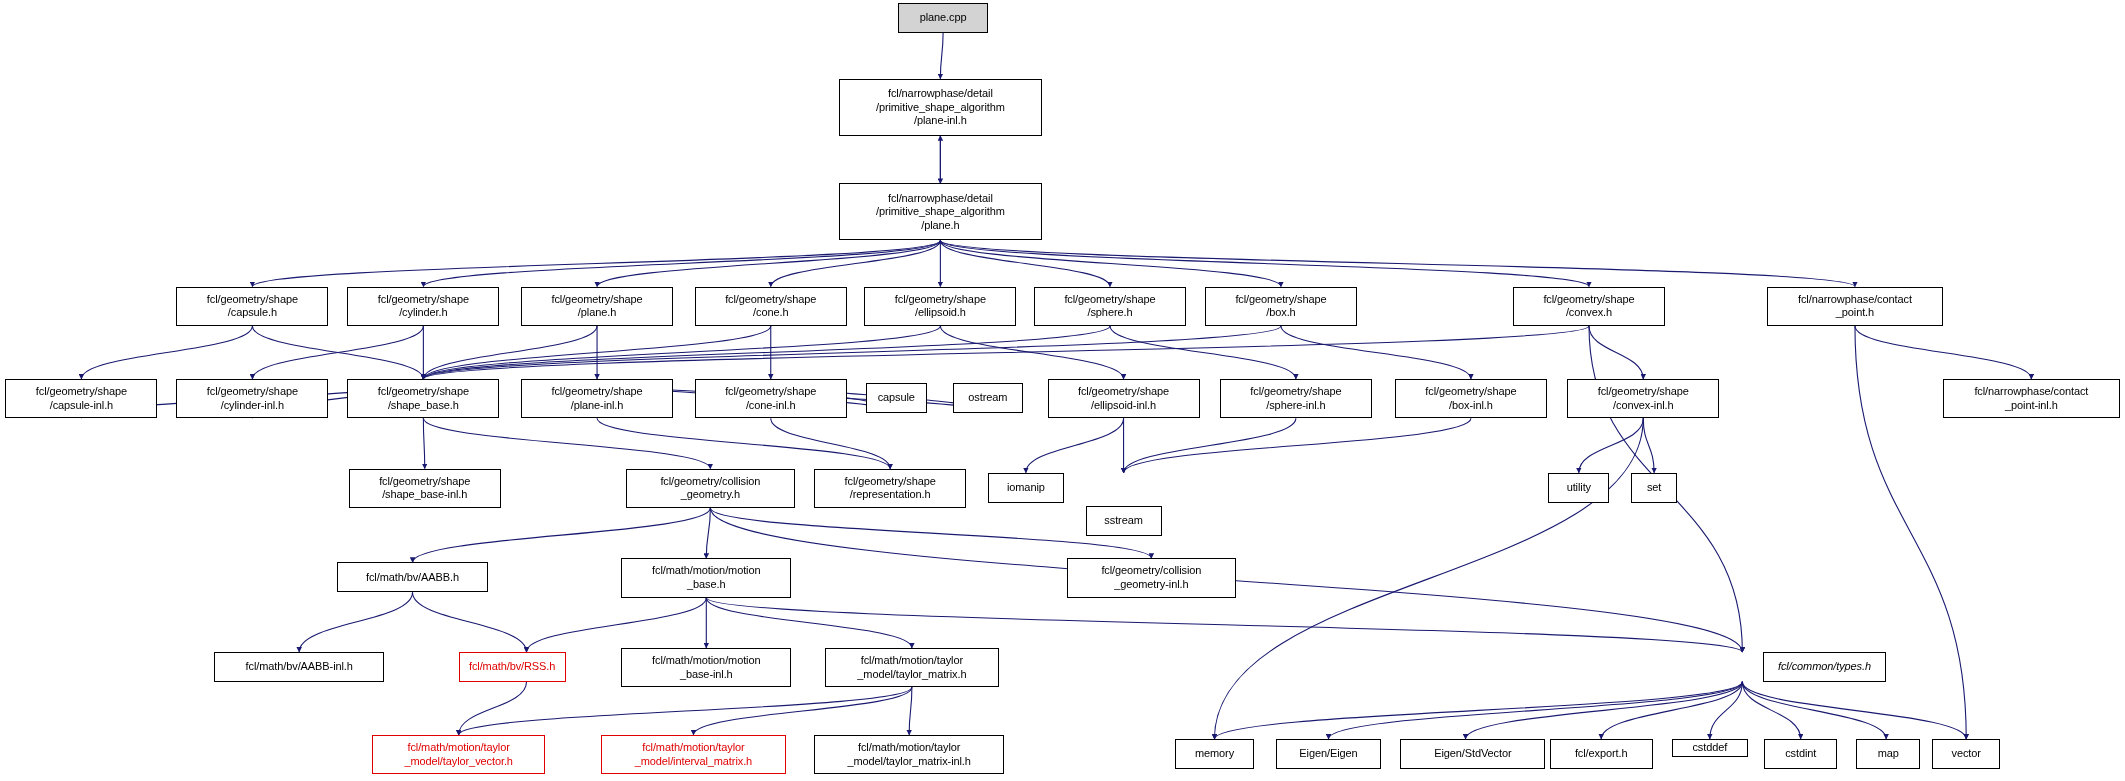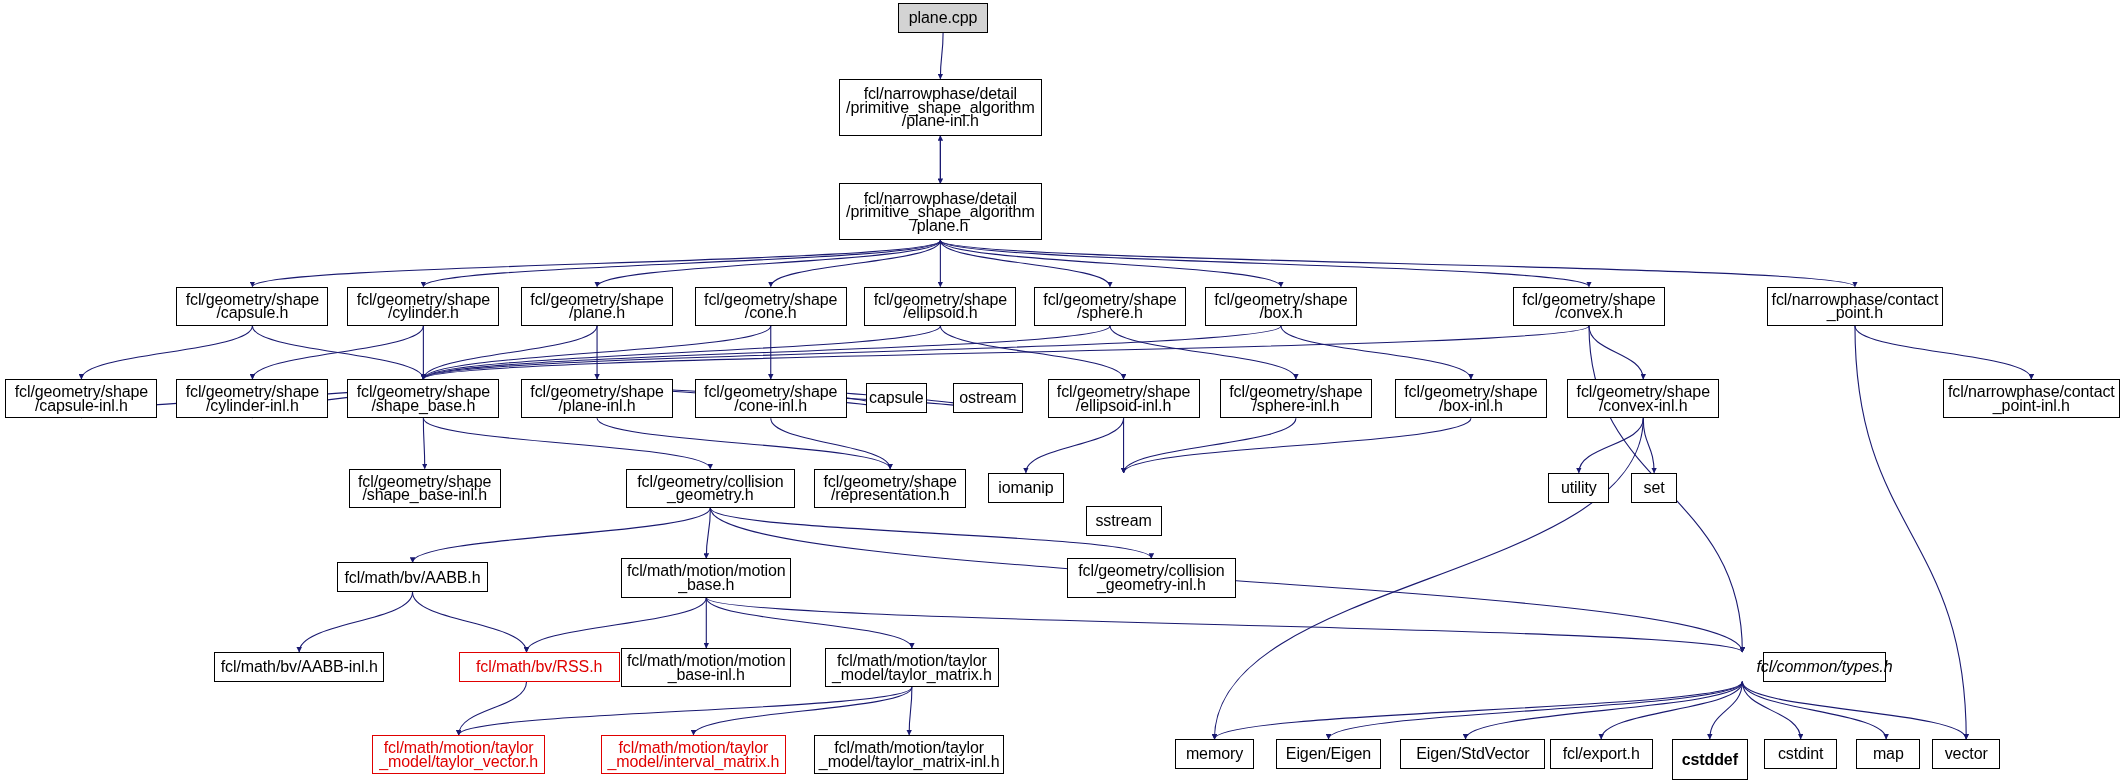--- a/index.html
+++ b/index.html
@@ -1,21 +1,21 @@
 <!DOCTYPE html>
 <html><head>
 <meta charset="utf-8">
 <style>
   html,body{margin:0;padding:0;background:#ffffff;}
   body{font-family:"Liberation Sans", sans-serif;}
   #canvas{position:relative;width:2125px;height:781px;overflow:hidden;background:#fff;}
   svg#edges{position:absolute;left:0;top:0;width:2125px;height:781px;pointer-events:none;}
   .node{position:absolute;box-sizing:border-box;border:1px solid #000;background:#fff;
         display:flex;align-items:center;justify-content:center;text-align:center;
-        font-size:16px;line-height:13.5px;color:#000;white-space:pre;letter-spacing:-0.1px;}
+        font-size:11px;line-height:13.5px;color:#000;white-space:pre;letter-spacing:-0.1px;}
   .node.root{background:#d3d3d3;}
   .node.red{border-color:#e00000;}
   .node.red .lbl{color:#e00000;}
   .lbl{display:block;}
 </style>
 </head>
 <body>
 
 <div id="canvas">
   <svg id="edges" viewBox="0 0 2125 781">
@@ -154,34 +154,34 @@
       <div class="node" style="left: 987.867px; top: 472.675px; width: 75.9898px; height: 29.8817px;"><span class="lbl">iomanip</span></div>
       <div class="node" style="left: 1085.57px; top: 472.675px; width: 75.9898px; height: 29.8817px; margin-top: 33px;"><span class="lbl">sstream</span></div>
       <div class="node" style="left: 1548.29px; top: 472.675px; width: 61.0632px; height: 29.8817px;"><span class="lbl">utility</span></div>
       <div class="node" style="left: 1631.07px; top: 472.675px; width: 46.1367px; height: 29.8817px;"><span class="lbl">set</span></div>
       <div class="node" style="left: 336.526px; top: 562.32px; width: 151.98px; height: 29.8817px;"><span class="lbl">fcl/math/bv/AABB.h</span></div>
       <div class="node" style="left: 621.488px; top: 558.245px; width: 169.62px; height: 39.3896px;"><span class="lbl">fcl/math/motion/motion
 _base.h</span></div>
       <div class="node" style="left: 1066.57px; top: 558.245px; width: 169.62px; height: 39.3896px;"><span class="lbl">fcl/geometry/collision
 _geometry-inl.h</span></div>
       <div class="node" style="left: 214.4px; top: 651.965px; width: 169.62px; height: 29.8817px;"><span class="lbl">fcl/math/bv/AABB-inl.h</span></div>
-      <div class="node red" style="left: 458.653px; top: 651.965px; width: 161px; height: 29.8817px;"><span class="lbl">fcl/math/bv/RSS.h</span></div>
+      <div class="node red" style="left: 458.653px; top: 651.965px; width: 107px; height: 29.8817px;"><span class="lbl">fcl/math/bv/RSS.h</span></div>
       <div class="node" style="left: 621.488px; top: 647.89px; width: 169.62px; height: 39.3896px;"><span class="lbl">fcl/math/motion/motion
 _base-inl.h</span></div>
       <div class="node" style="left: 825.032px; top: 647.89px; width: 173.691px; height: 39.3896px;"><span class="lbl">fcl/math/motion/taylor
 _model/taylor_matrix.h</span></div>
       <div class="node" style="left: 1763px; top: 651.965px; width: 123px; height: 29.8817px; font-style: italic;"><span class="lbl">fcl/common/types.h</span></div>
       <div class="node red" style="left: 371.807px; top: 734.819px; width: 173.691px; height: 39.3896px;"><span class="lbl">fcl/math/motion/taylor
 _model/taylor_vector.h</span></div>
       <div class="node red" style="left: 601.133px; top: 734.819px; width: 184.547px; height: 39.3896px;"><span class="lbl">fcl/math/motion/taylor
 _model/interval_matrix.h</span></div>
       <div class="node" style="left: 814.176px; top: 734.819px; width: 189.974px; height: 39.3896px;"><span class="lbl">fcl/math/motion/taylor
 _model/taylor_matrix-inl.h</span></div>
       <div class="node" style="left: 1175.13px; top: 738.894px; width: 78.7037px; height: 29.8817px;"><span class="lbl">memory</span></div>
       <div class="node" style="left: 1275.54px; top: 738.894px; width: 105.843px; height: 29.8817px;"><span class="lbl">Eigen/Eigen</span></div>
       <div class="node" style="left: 1400.38px; top: 738.894px; width: 145px; height: 29.8817px;"><span class="lbl">Eigen/StdVector</span></div>
       <div class="node" style="left: 1549.65px; top: 738.894px; width: 103.129px; height: 29.8817px;"><span class="lbl">fcl/export.h</span></div>
-      <div class="node" style="left: 1671.78px; top: 738.894px; width: 75.9898px; height: 41px; font-weight: bold;"><span class="lbl">cstddef</span></div>
+      <div class="node" style="left: 1671.78px; top: 738.894px; width: 75.9898px; height: 18px;"><span class="lbl">cstddef</span></div>
       <div class="node" style="left: 1764.05px; top: 738.894px; width: 73.2759px; height: 29.8817px;"><span class="lbl">cstdint</span></div>
       <div class="node" style="left: 1856.32px; top: 738.894px; width: 64px; height: 29.8817px;"><span class="lbl">map</span></div>
       <div class="node" style="left: 1932.31px; top: 738.894px; width: 67.848px; height: 29.8817px;"><span class="lbl">vector</span></div>
     </div>
 </div>
 
 </body></html>

